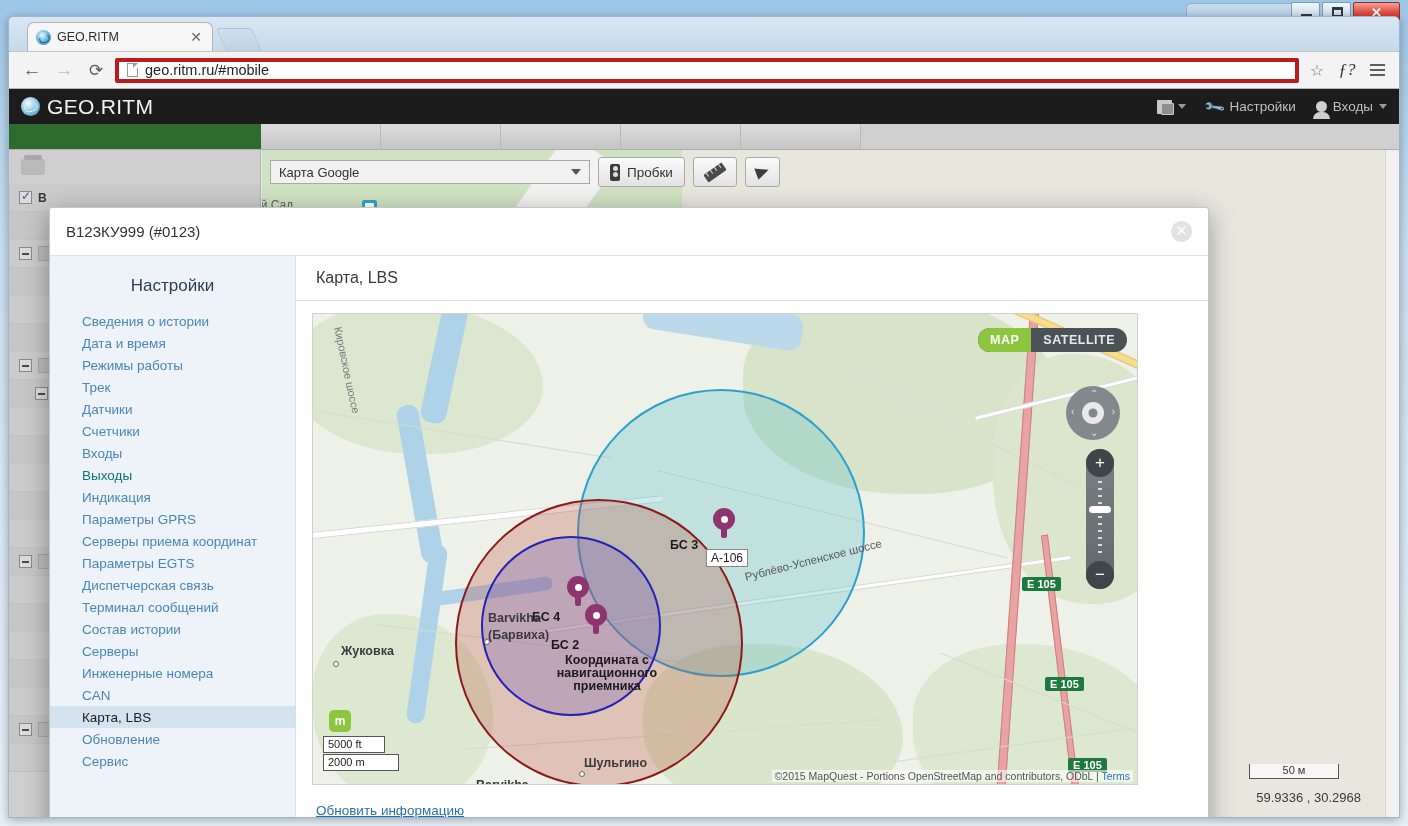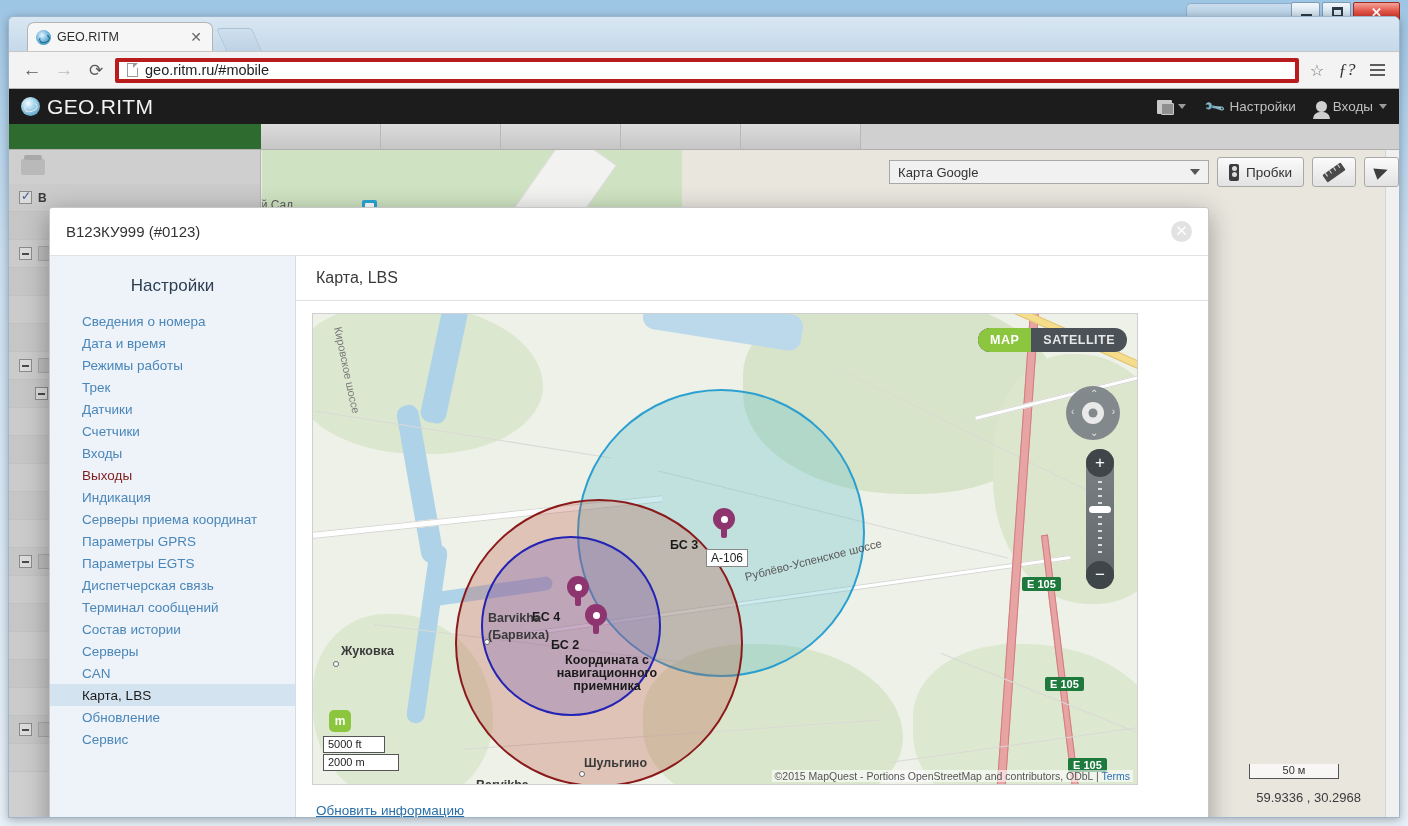--- a/index.html
+++ b/index.html
@@ -154,21 +154,21 @@
   .tree-row.alt { background:#c6c6c6; }
   .tr-box { width:13px;height:13px;border:1px solid #8b8b8b;background:#dcdcdc;position:relative;flex:0 0 auto;}
   .tr-box.minus::after{content:"";position:absolute;left:2px;top:5px;width:7px;height:2px;background:#4a4a4a;}
   .tr-box.check::after{content:"✓";position:absolute;left:1px;top:-3px;font-size:12px;color:#3a5a8a;}
   .tr-label { width:92px; height:15px; background:#bdbdbd; border:1px solid #a8a8a8; }
   .tr-text { font-size:12px; color:#3a3a3a; font-weight:bold;}
   .tr-indent { margin-left: 16px; }
 
   #bg-mapbar {
     position:absolute; left:253px; top:26px; right:0; height:44px; z-index:2;
-    display:flex; align-items:center; padding-left:8px; gap:8px;justify-content:flex-end;
+    display:flex; align-items:center; padding-left:8px; gap:8px;
   }
   #bg-select { width:320px; height:24px; background:#f1f1f1; border:1px solid #a8a8a8;
     display:flex; align-items:center; padding:0 8px; font-size:13px; color:#333; }
   #bg-select .caret { margin-left:auto; width:0;height:0;border-left:5px solid transparent;border-right:5px solid transparent;border-top:6px solid #555; }
   .bg-btn { height:30px; background:linear-gradient(180deg,#fbfbfb,#e2e2e2); border:1px solid #a9a9a9;
     border-radius:3px; display:flex; align-items:center; gap:7px; padding:0 11px; font-size:13.5px; color:#333; cursor:pointer;}
   .bg-btn.sq { padding: 0 10px; }
   .traffic-ico { width:10px;height:17px;background:#3c3c3c;border-radius:2px;position:relative;}
   .traffic-ico::after{content:"";position:absolute;left:2.5px;top:2px;width:5px;height:5px;border-radius:50%;background:#ddd;box-shadow:0 6px 0 #ddd;}
   .ruler-ico{ width:22px;height:9px;background:#4a4a4a;transform:rotate(-35deg);border-radius:1px;position:relative;}
@@ -208,21 +208,21 @@
   #modal-body { flex:1; display:flex; overflow:hidden; }
 
   #side {
     width: 246px; flex:0 0 auto; background:#eef3fa; border-right:1px solid #d5dfea;
     padding-top: 12px;
   }
   #side-title { text-align:center; font-size:17px; color:#2c3e52; padding:8px 0 14px; }
   .side-item {
     padding: 3.5px 0 3.5px 32px; font-size:13.5px; color:#4a86b8; cursor:pointer; white-space:nowrap;
   }
-  .side-item.dark { color:#7f1d1d; }
+  .side-item.dark { color:#0f766e; }
   .side-item.active { background:#d4e3f0; color:#1c1c1c; }
 
   #content { flex:1; display:flex; flex-direction:column; overflow:hidden; }
   #content-head {
     height:45px; border-bottom:1px solid #e0e0e0; display:flex; align-items:center;
     padding-left:20px; font-size:16px; color:#3a3a3a; flex:0 0 auto;
   }
   #map-wrap { padding: 12px 16px 0 16px; flex:0 0 auto; }
   #map {
     position:relative; width: 826px; height: 472px; overflow:hidden;
@@ -495,36 +495,37 @@
 
       <div id="modal-head">
         <span id="modal-title">В123КУ999 (#0123)</span>
         <span id="modal-close">✕</span>
       </div>
 
       <div id="modal-body">
 
         <div id="side">
           <div id="side-title">Настройки</div>
-          <div class="side-item">Сведения о номера</div>
+          <div class="side-item">Сведения о истории</div>
           <div class="side-item">Дата и время</div>
           <div class="side-item">Режимы работы</div>
           <div class="side-item">Трек</div>
           <div class="side-item">Датчики</div>
           <div class="side-item">Счетчики</div>
           <div class="side-item">Входы</div>
           <div class="side-item dark">Выходы</div>
           <div class="side-item">Индикация</div>
+          <div class="side-item">Параметры GPRS</div>
           <div class="side-item">Серверы приема координат</div>
-          <div class="side-item">Параметры GPRS</div>
           <div class="side-item">Параметры EGTS</div>
           <div class="side-item">Диспетчерская связь</div>
           <div class="side-item">Терминал сообщений</div>
           <div class="side-item">Состав истории</div>
           <div class="side-item">Серверы</div>
+          <div class="side-item">Инженерные номера</div>
           <div class="side-item">CAN</div>
           <div class="side-item active">Карта, LBS</div>
           <div class="side-item">Обновление</div>
           <div class="side-item">Сервис</div>
         </div>
 
         <div id="content">
           <div id="content-head">Карта, LBS</div>
 
           <div id="map-wrap">

